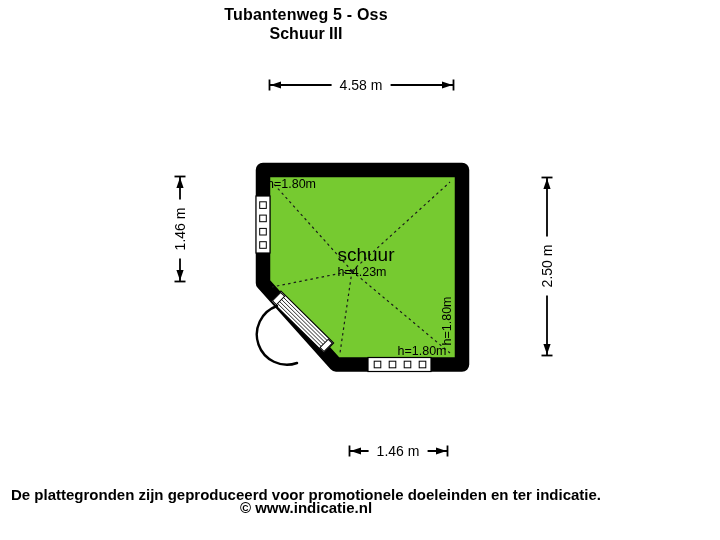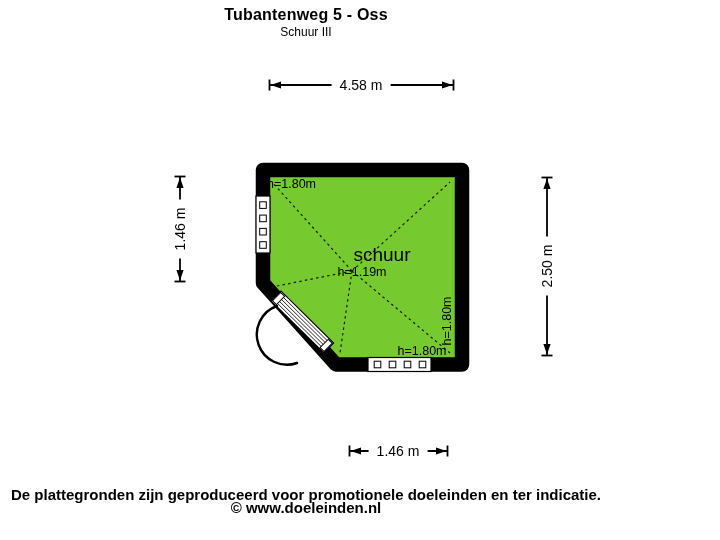--- a/index.html
+++ b/index.html
@@ -3,21 +3,21 @@
 <meta charset="utf-8">
 <style>
   html,body{margin:0;padding:0;background:#fff;}
   .stage{
     position:relative;width:720px;height:540px;background:#ffffff;
     font-family:"Liberation Sans",sans-serif;color:#000;overflow:hidden;
   }
   .abs{position:absolute;}
   .center-text{width:612px;text-align:center;left:0;}
   .title{top:6px;font-size:16px;font-weight:bold;letter-spacing:.2px;}
-  .subtitle{top:25px;font-size:12px;font-weight:normal;}
+  .subtitle{top:25px;font-size:16px;font-weight:bold;}
   .plan-svg{left:0;top:0;}
   .dim-label{
     position:absolute;background:#ffffff;border-radius:8px;padding:1px 8px;
     font-size:14px;white-space:nowrap;transform:translate(-50%,-50%);line-height:17px;
   }
   .dim-label.rot{transform:translate(-50%,-50%) rotate(-90deg);}
   .room-label{position:absolute;transform:translate(-50%,-50%);font-size:19px;white-space:nowrap;}
   .h-label{position:absolute;font-size:12.5px;white-space:nowrap;}
   .h-label.ctr{transform:translate(-50%,-50%);}
   .h-label.rot{transform:translate(-50%,-50%) rotate(-90deg);}
@@ -102,24 +102,24 @@
   </svg>
 
   <div class="abs center-text title">Tubantenweg 5 - Oss</div>
   <div class="abs center-text subtitle">Schuur III</div>
 
   <div class="dim-label" style="left:361px;top:85px;">4.58 m</div>
   <div class="dim-label rot" style="left:180px;top:229px;">1.46 m</div>
   <div class="dim-label rot" style="left:547px;top:266px;">2.50 m</div>
   <div class="dim-label" style="left:398px;top:451px;">1.46 m</div>
 
-  <div class="room-label" style="left:366px;top:255px;margin-left:16px;">schuur</div>
-  <div class="h-label ctr" style="left:362px;top:272px;">h=1.19m</div>
+  <div class="room-label" style="left:366px;top:255px;">schuur</div>
+  <div class="h-label ctr" style="left:362px;top:272px;">h=4.23m</div>
   <div class="h-label" style="left:267px;top:177px;">h=1.80m</div>
   <div class="h-label rot" style="left:447px;top:321px;">h=1.80m</div>
   <div class="h-label ctr" style="left:422px;top:351px;">h=1.80m</div>
 
   <div class="abs center-text footer">
     <div>De plattegronden zijn geproduceerd voor promotionele doeleinden en ter indicatie.</div>
-    <div>© www.doeleinden.nl</div>
+    <div>© www.indicatie.nl</div>
   </div>
 
 </div>
 
 </body></html>

